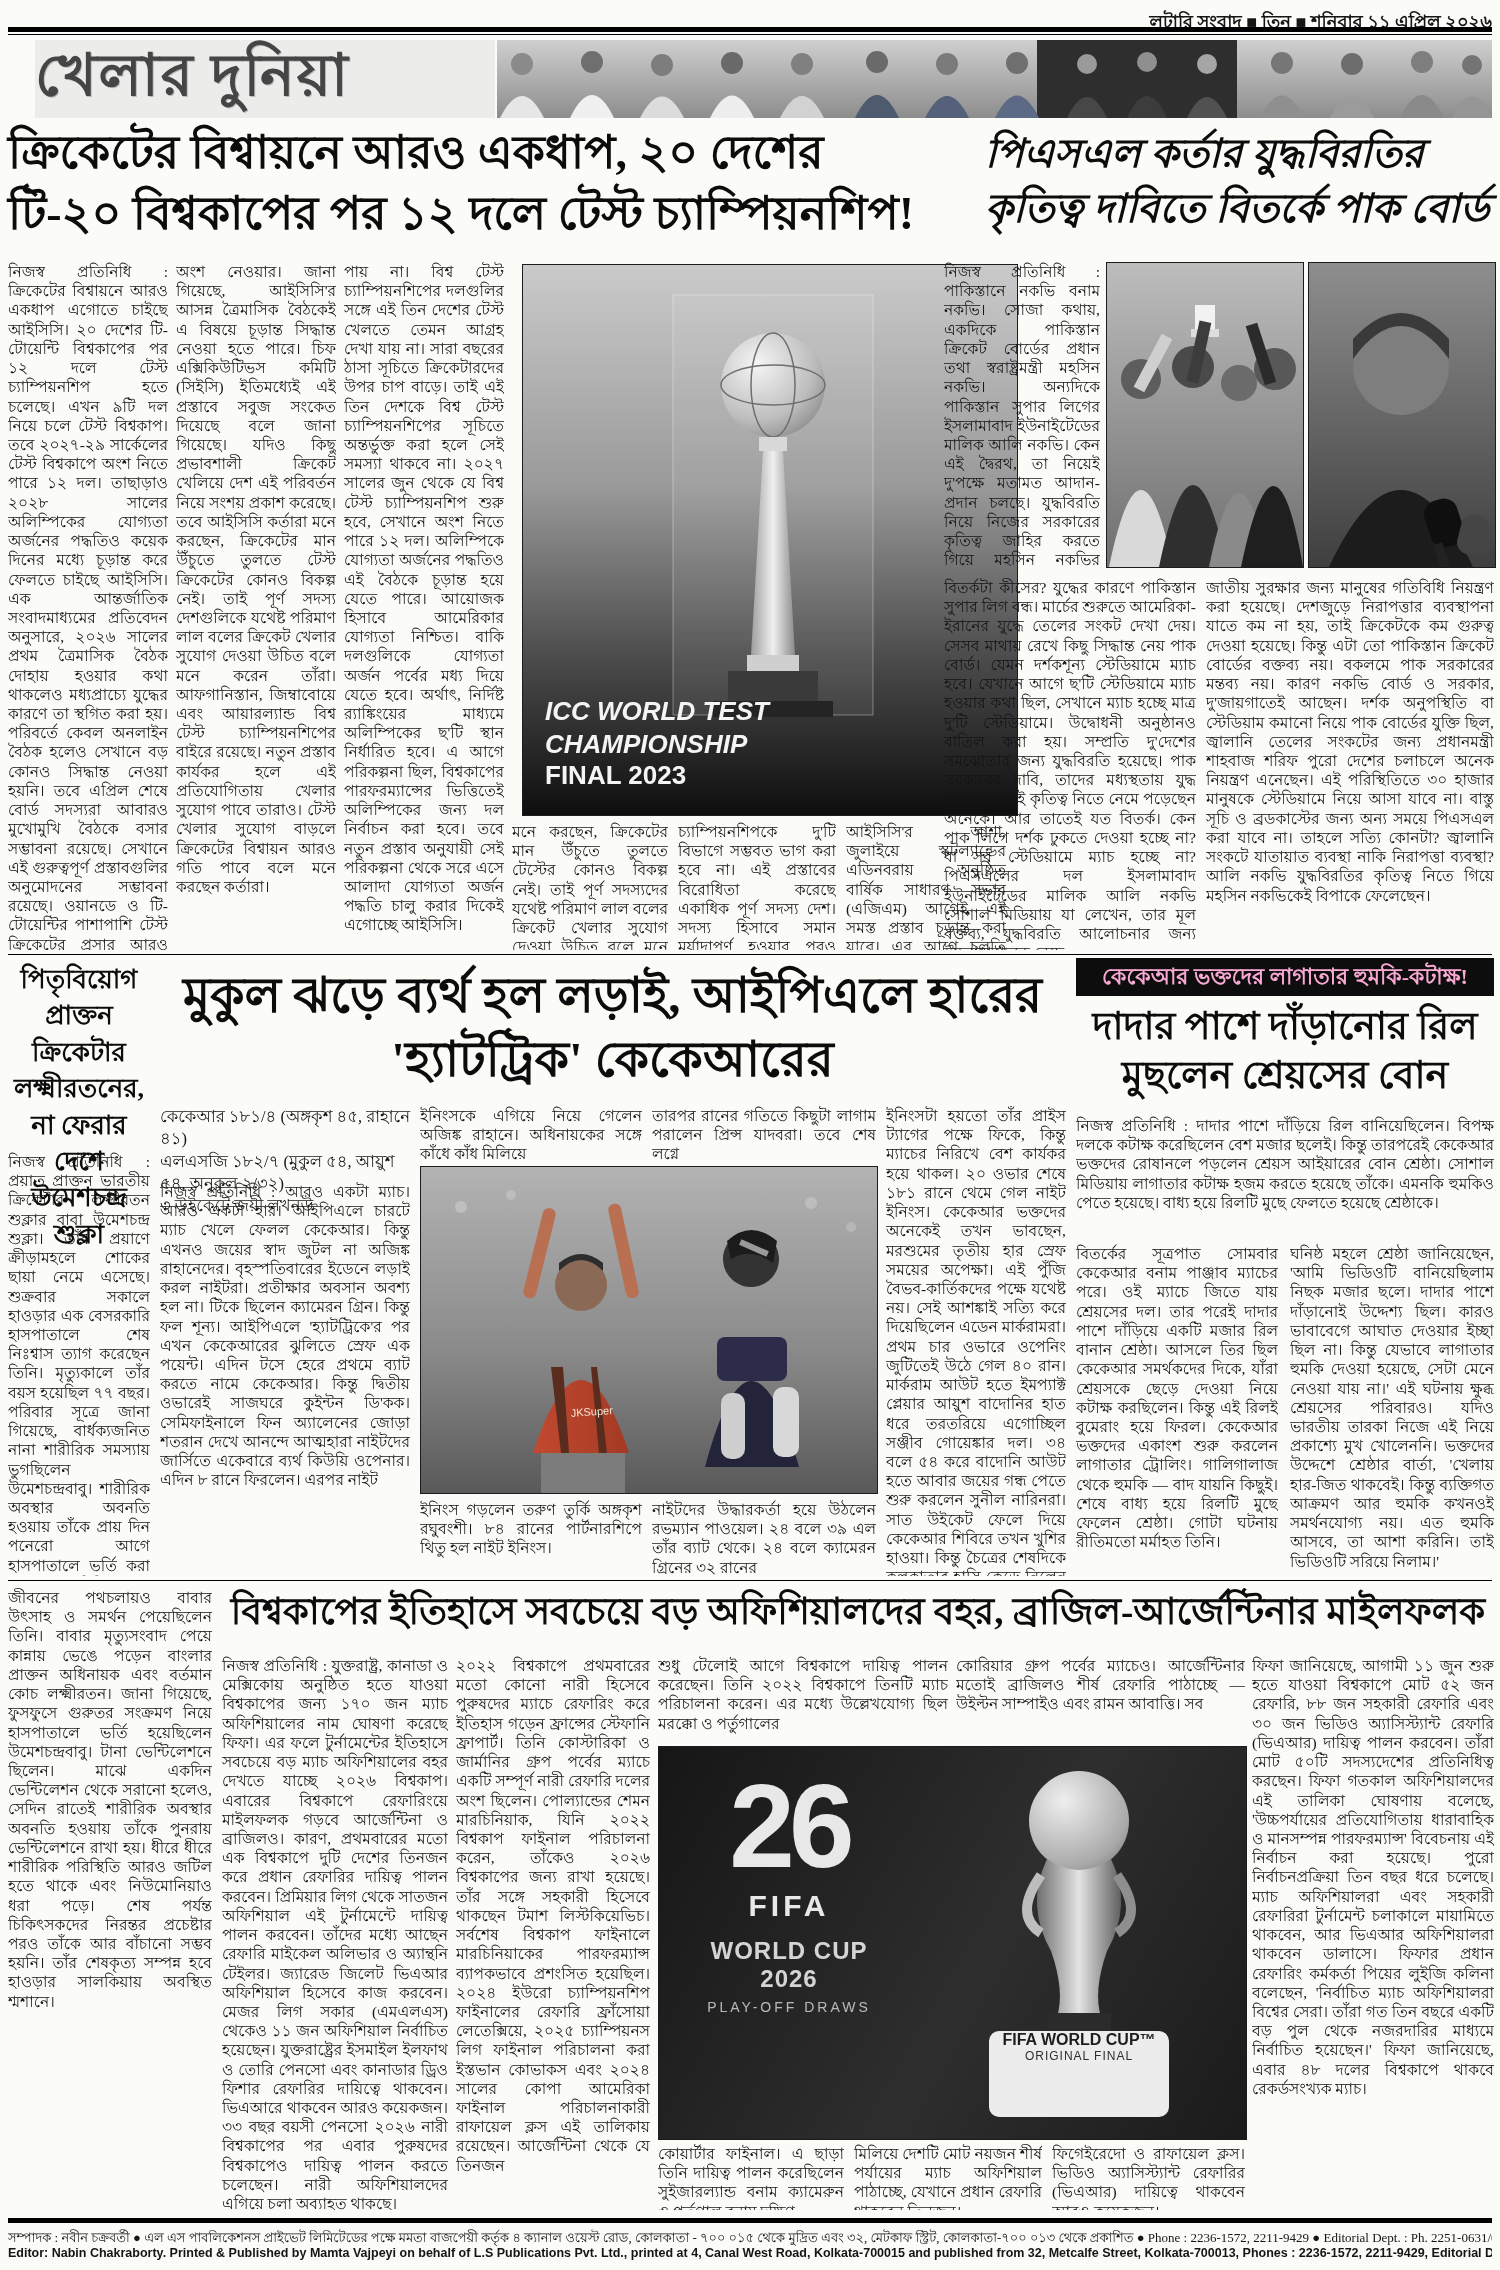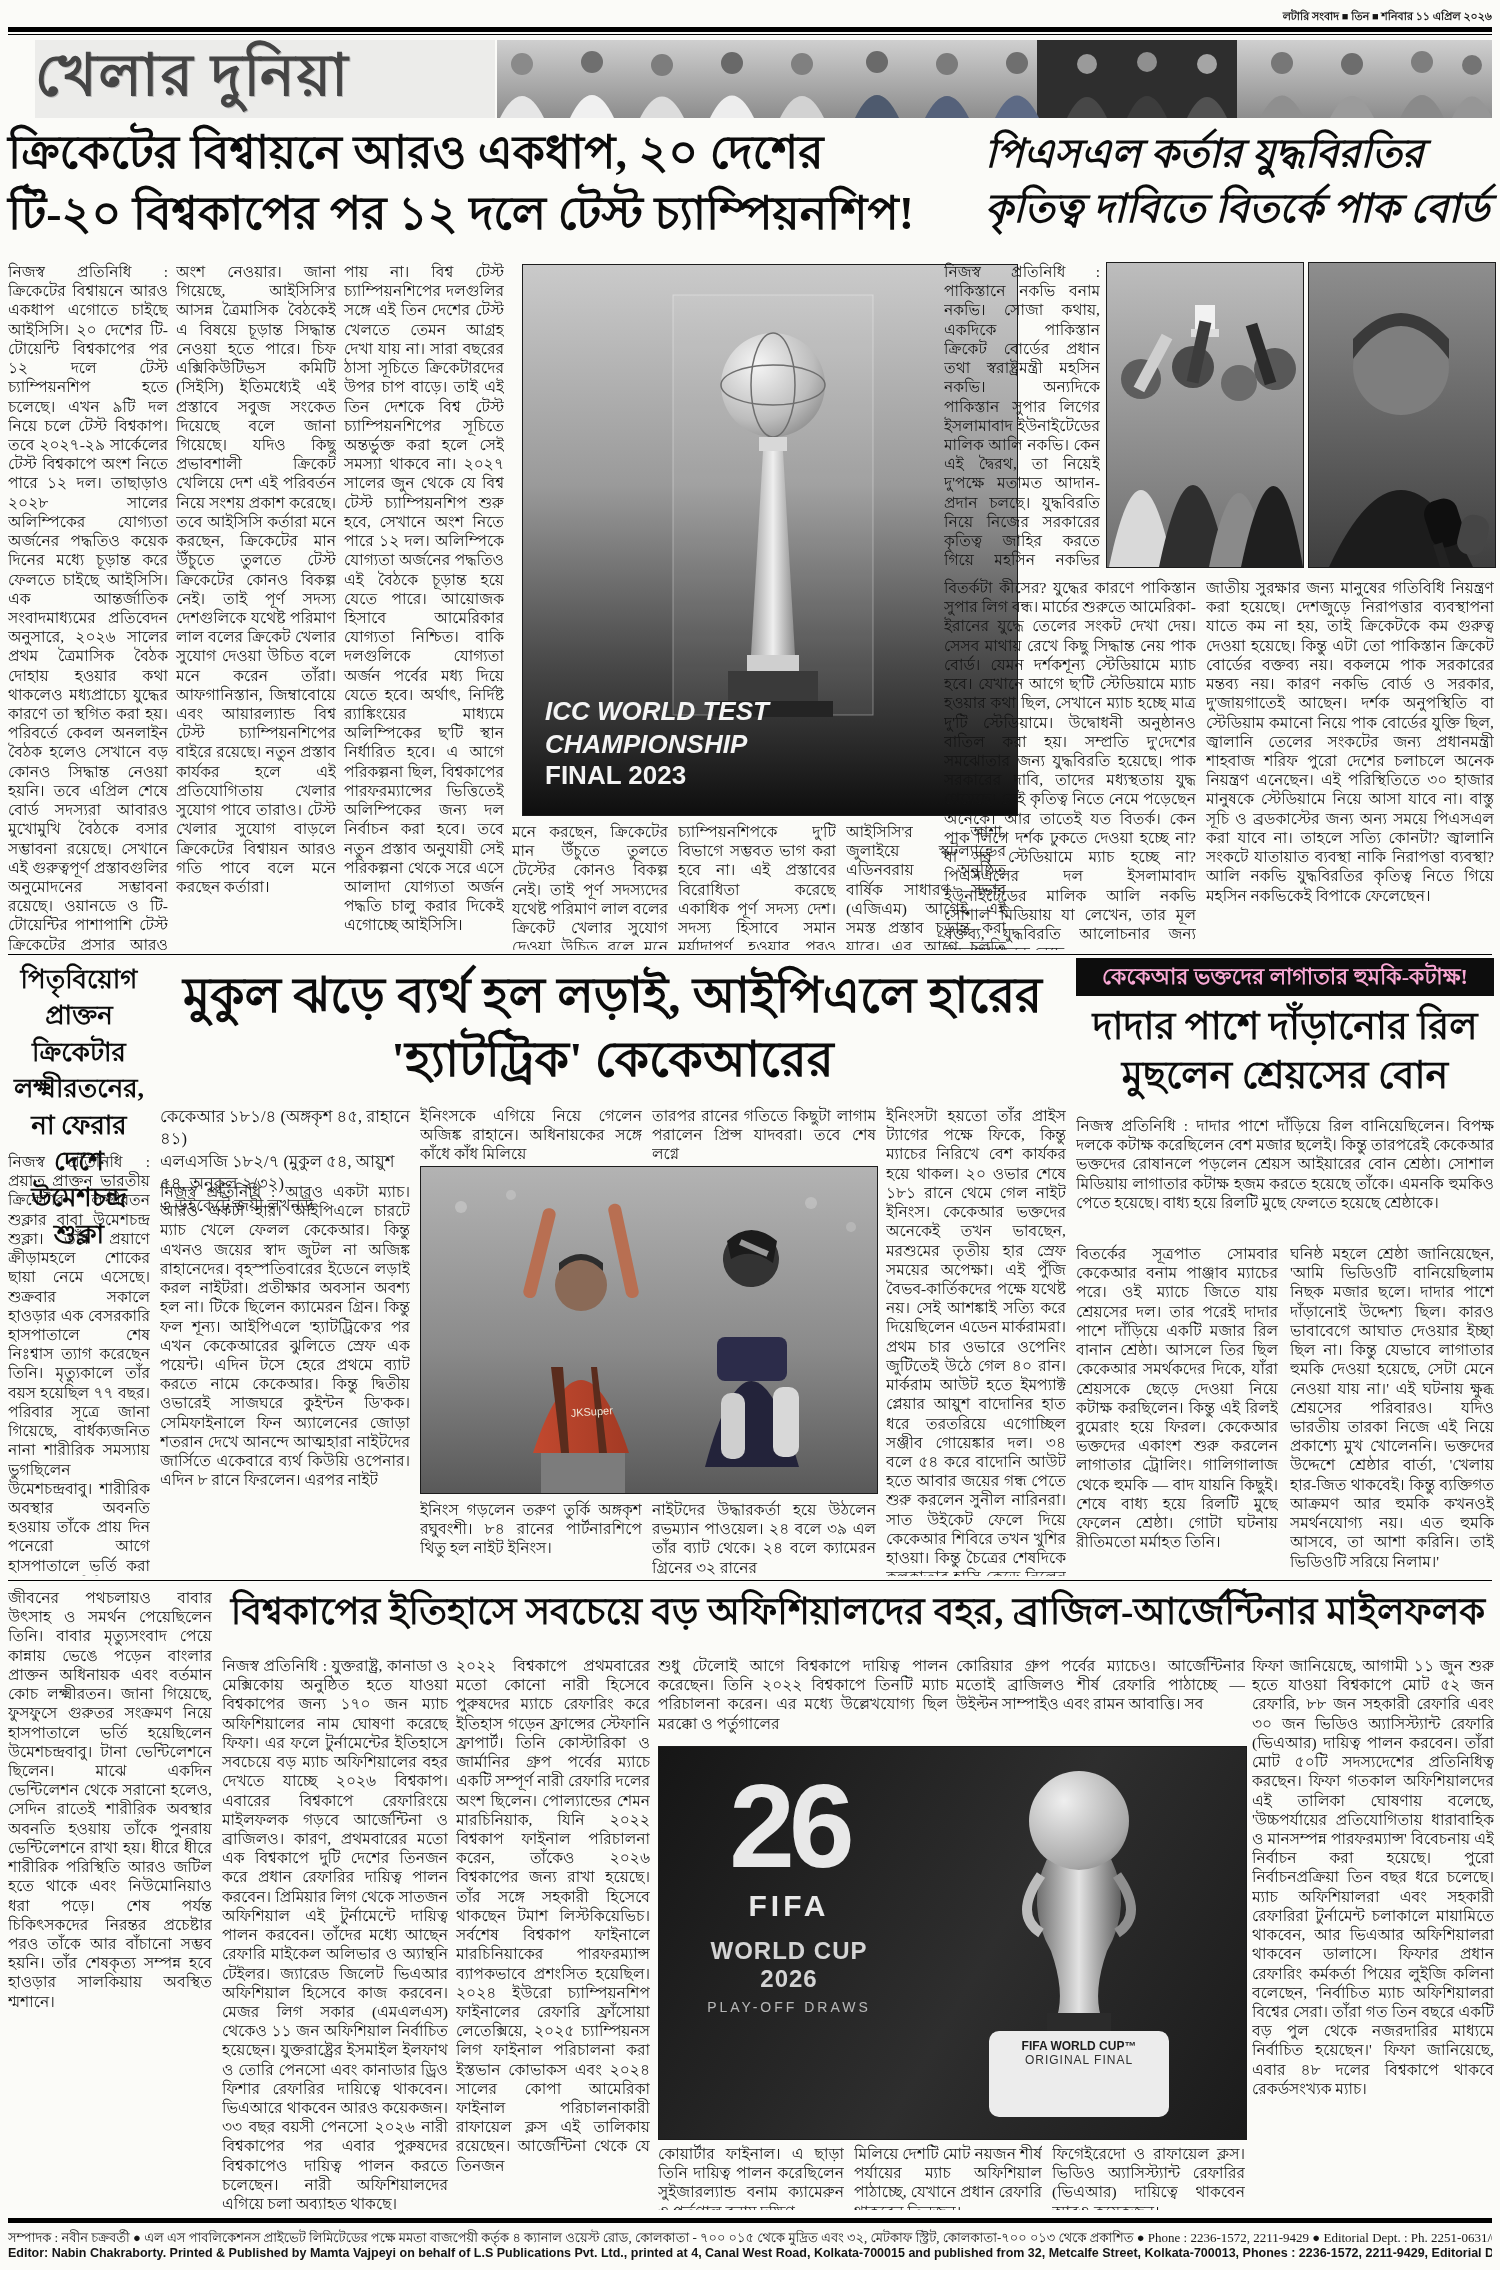--- a/index.html
+++ b/index.html
@@ -1,20 +1,20 @@
 <!DOCTYPE html>
 <html><head>
 <meta charset="utf-8">
 <style>
   html,body{margin:0;padding:0;background:#d8d8d4;}
   .page{position:relative;width:1500px;height:2270px;background:#fbfbf8;margin:0 auto;
         font-family:"Liberation Serif", serif;color:#151515;overflow:hidden;}
   .abs{position:absolute;}
   .bt{font-size:15.5px;line-height:1.24;text-align:justify;overflow:hidden;word-break:break-word;}
-  .dateline{font-size:11px;font-weight:bold;text-align:right;}
+  .dateline{font-size:18px;font-weight:bold;text-align:right;}
   .rule-thick{background:#000;height:5px;}
   .rule-thin{background:#000;height:1px;}
   .hl{font-weight:bold;color:#0c0c0c;}
   .hl-main{font-size:46px;line-height:1.33;}
   .hl-psl{font-size:40px;line-height:1.38;font-style:italic;}
   .hl-kkr{font-size:49px;line-height:1.3;text-align:center;}
   .hl-obit{font-size:26px;line-height:1.4;text-align:center;}
   .hl-sis{font-size:38px;line-height:1.3;text-align:center;}
   .hl-fifa{font-size:37px;line-height:1.3;text-align:center;white-space:nowrap;}
   .kicker{background:#0d0d0d;color:#f9a8d4;font-weight:bold;font-size:22px;text-align:center;
@@ -32,21 +32,21 @@
   .gray2{background:linear-gradient(180deg,#8e8e8e,#3f3f3f);}
   .kkr-img{background:linear-gradient(180deg,#b3b3b3 0%,#8b8b8b 55%,#595959 100%);}
   .fifa-img{background:linear-gradient(120deg,#161616 0%,#2e2e2e 55%,#1b1b1b 100%);}
   .fifa-logo{color:#e8e8e8;font-family:"Liberation Sans",sans-serif;text-align:center;}
   .fifa-logo .y26{font-size:118px;font-weight:bold;line-height:.9;letter-spacing:-6px;}
   .fifa-logo .ff{font-size:30px;font-weight:bold;letter-spacing:4px;margin-top:10px;}
   .fifa-logo .wc{font-size:24px;font-weight:bold;margin-top:14px;letter-spacing:1px;opacity:.9;}
   .fifa-logo .po{font-size:14px;letter-spacing:3px;margin-top:6px;opacity:.75;}
   .trophy-base{background:#ececec;border-radius:10px;text-align:center;
                font-family:"Liberation Sans",sans-serif;}
-  .trophy-base .b1{font-size:12px;font-weight:bold;color:#1d1d1d;padding-top:8px;}
+  .trophy-base .b1{font-size:16px;font-weight:bold;color:#1d1d1d;}
   .trophy-base .b2{font-size:12px;color:#2e2e2e;letter-spacing:1px;}
   .footer-line{font-size:13px;text-align:center;white-space:nowrap;overflow:hidden;}
   .footer-en{font-family:"Liberation Sans",sans-serif;font-size:12.5px;font-weight:bold;}
   svg{display:block;}
 </style>
 </head>
 <body>
 
 <div class="page">
 

